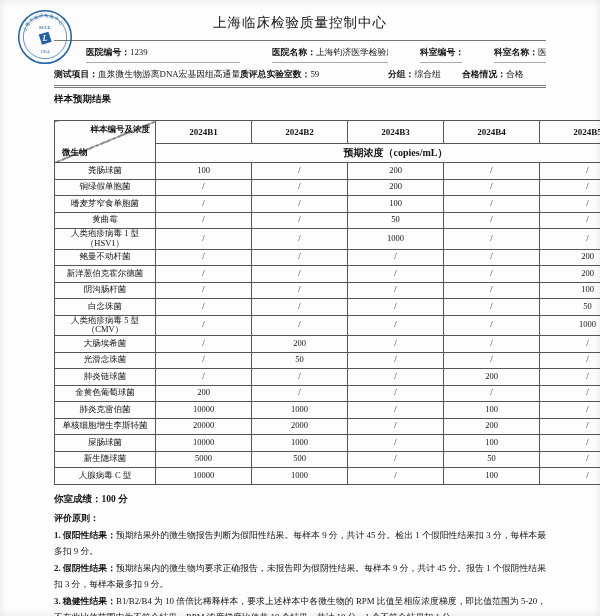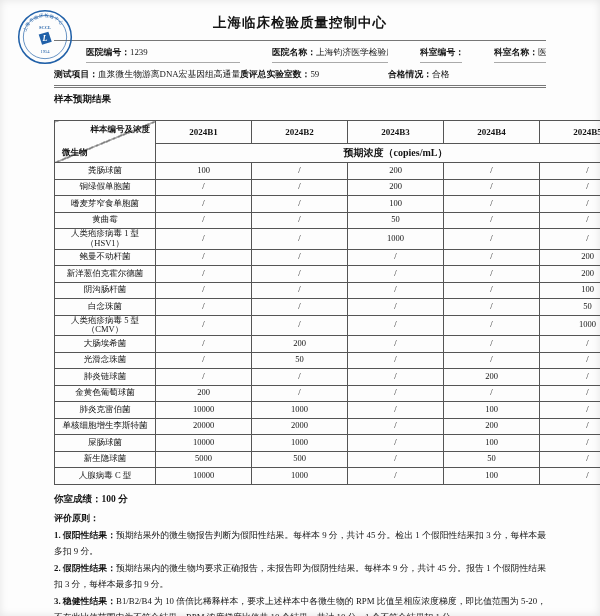--- a/index.html
+++ b/index.html
@@ -6,21 +6,21 @@
   html,body { background:#e9e9e9; }
   .page {
     position:relative; width:600px; height:616px; margin:0 auto;
     background:#fdfdfd; color:#141414;
     font-family:"Liberation Serif","DejaVu Serif",serif;
     box-shadow: inset 0 0 8px rgba(0,0,0,0.10);
     overflow:hidden;
   }
   
   .logo { position:absolute; left:16px; top:8px; }
-  .org-title { text-align:center; padding-top:14px; font-size:13.5px; font-weight:bold; letter-spacing:1px; }
+  .org-title { text-align:center; padding-top:14px; font-size:13.5px; font-weight:normal; letter-spacing:1px; }
   .report-title { text-align:center; margin-top:9px; font-size:11px; font-weight:bold; }
   
   .info-grid {
     margin:8px 54px 0 54px; width:492px;
     display:grid; grid-template-columns:186px 148px 74px 84px;
     border-top:1.5px solid #777; border-bottom:3px double #777;
   }
   .info-cell { height:22px; line-height:22px; font-size:8.8px; white-space:nowrap; overflow:hidden; }
   .info-cell:nth-child(-n+4) { border-bottom:1px solid #aaa;margin-left:32px; }
   .info-cell .lbl { font-weight:bold; }
@@ -70,20 +70,21 @@
   </div>
   <div class="org-title">上海临床检验质量控制中心</div>
 
   <div class="info-grid">
       <div class="info-cell"><span class="lbl">医院编号：</span><span>1239</span></div>
       <div class="info-cell"><span class="lbl">医院名称：</span><span>上海钧济医学检验所</span></div>
       <div class="info-cell"><span class="lbl">科室编号：</span><span>01</span></div>
       <div class="info-cell"><span class="lbl">科室名称：</span><span>医学检验所</span></div>
       <div class="info-cell"><span class="lbl">测试项目：</span><span>血浆微生物游离DNA宏基因组高通量测序</span></div>
       <div class="info-cell"><span class="lbl">质评总实验室数：</span><span>59</span></div>
+      <div class="info-cell"><span class="lbl">分组：</span><span>综合组</span></div>
       <div class="info-cell"><span class="lbl">合格情况：</span><span>合格</span></div>
     </div>
 
   <div class="section-title">样本预期结果</div>
 
   <table class="results">
     <tbody>
       <tr>
         <td class="corner" rowspan="2">
           <span class="c-top">样本编号及浓度</span>

